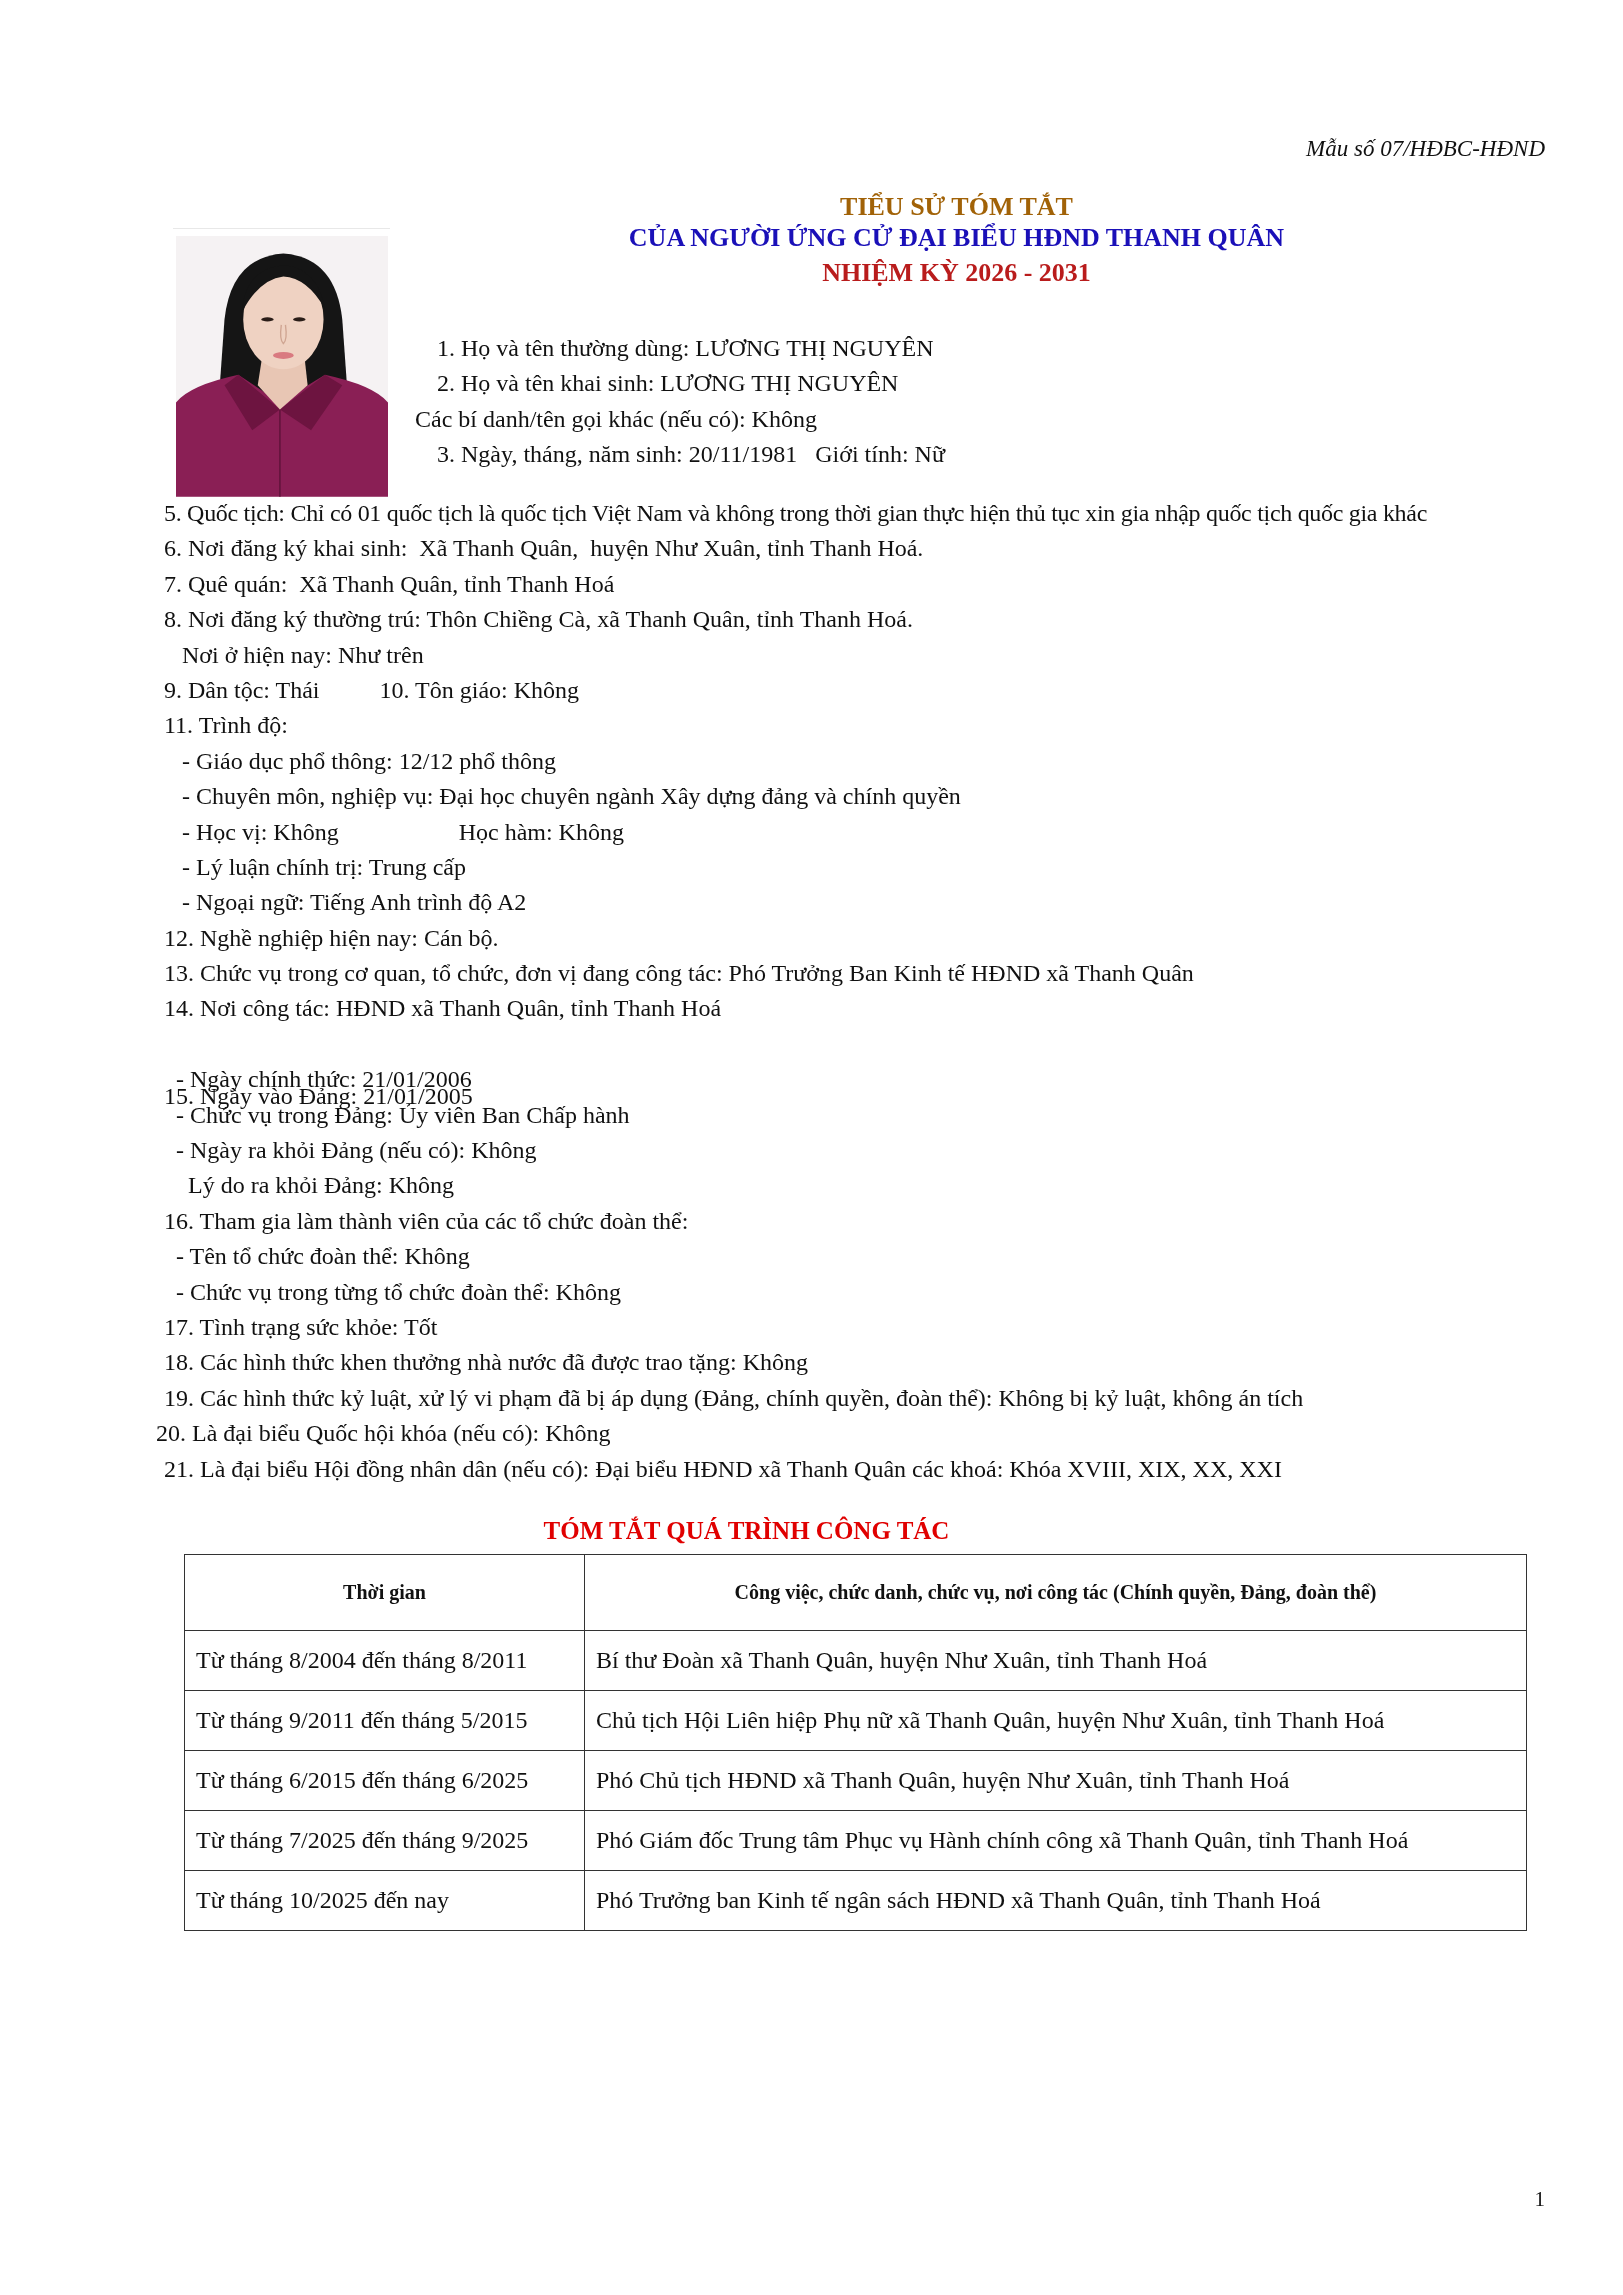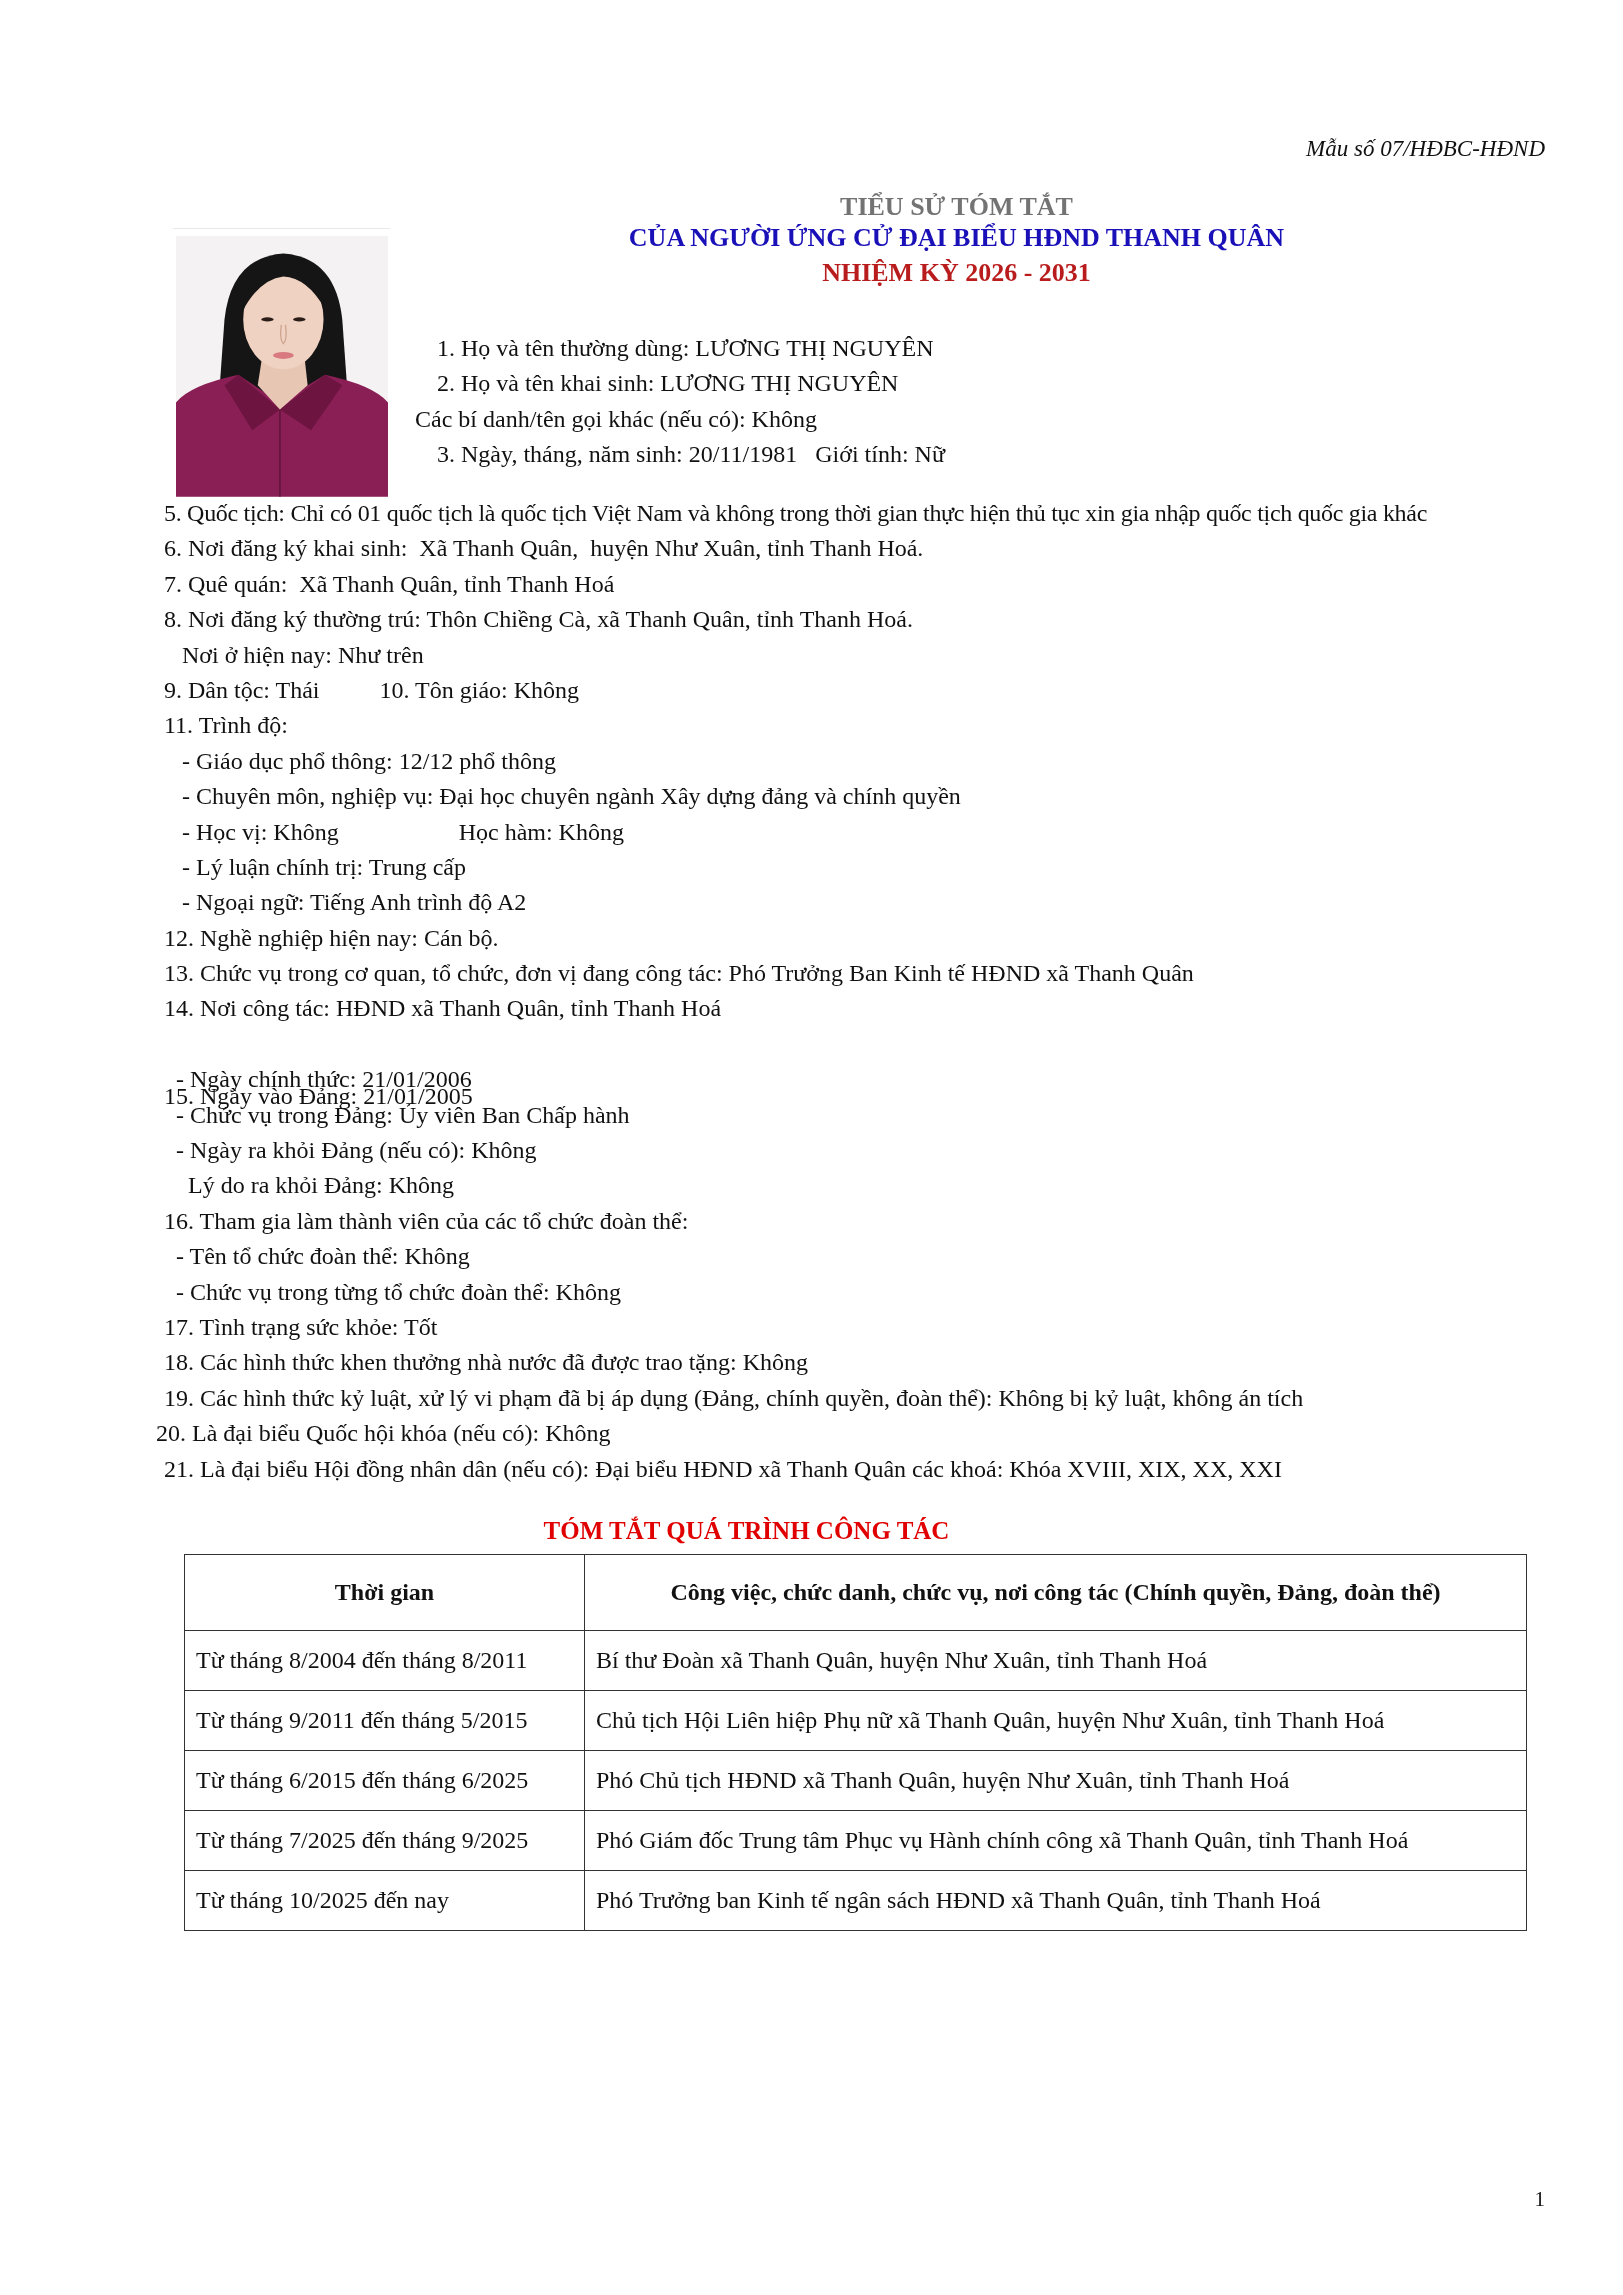--- a/index.html
+++ b/index.html
@@ -2,32 +2,32 @@
 <html style="font-size:11px"><head>
 <meta charset="utf-8">
 <style>
   html, body { margin:0; padding:0; background:#ffffff; }
   body { width:1623px; height:2295px; position:relative; overflow:hidden;
          font-family:"Liberation Serif", "DejaVu Serif", serif; color:#111; }
   .abs { position:absolute; }
   .form-no { right:78px; top:136px; font-size:23px; font-style:italic; white-space:nowrap; }
   .title { left:0; width:1623px; text-align:center; font-weight:bold; font-size:26px;
            white-space:nowrap; letter-spacing:0px; }
-  .title.t1 { top:192px; color:#737373; padding-left:290px; box-sizing:border-box; }
+  .title.t1 { top:192px; color:#a16207; padding-left:290px; box-sizing:border-box; }
   .title.t2 { top:223px; color:#1a10b8; padding-left:290px; box-sizing:border-box; }
   .title.t3 { top:258px; color:#b91c1c; padding-left:290px; box-sizing:border-box; }
   .photo-rule { left:173px; top:228px; width:217px; height:1.4px; background:#e8e8e8; }
   .photo { left:176px; top:236px; width:212px; height:261px; overflow:hidden; background:#f4f1f2; }
   .line { font-size:24px; white-space:nowrap; line-height:1; }
   .section-title { left:0; width:1472px; text-align:center; color:#e00000; font-weight:bold;
                    font-size:25px; top:1517px; white-space:nowrap; padding-left:21px; box-sizing:border-box;}
   table.work { position:absolute; left:184px; top:1554px; width:1343px; border-collapse:collapse;
                font-size:24px; }
   table.work th, table.work td { border:1.4px solid #333; }
-  table.work th { height:73px; font-weight:bold; text-align:center; font-size:24px; }
+  table.work th { height:73px; font-weight:bold; text-align:center; font-size:20px; }
   table.work td { height:59px; padding:0 0 0 11px; white-space:nowrap; }
   table.work th.c1 { width:397px; }
   .page-no { right:78px; top:2187px; font-size:21px; }
 </style>
 </head>
 <body>
 
 <div class="abs form-no">Mẫu số 07/HĐBC-HĐND</div>
 
 <div class="abs title t1">TIỂU SỬ TÓM TẮT</div>

